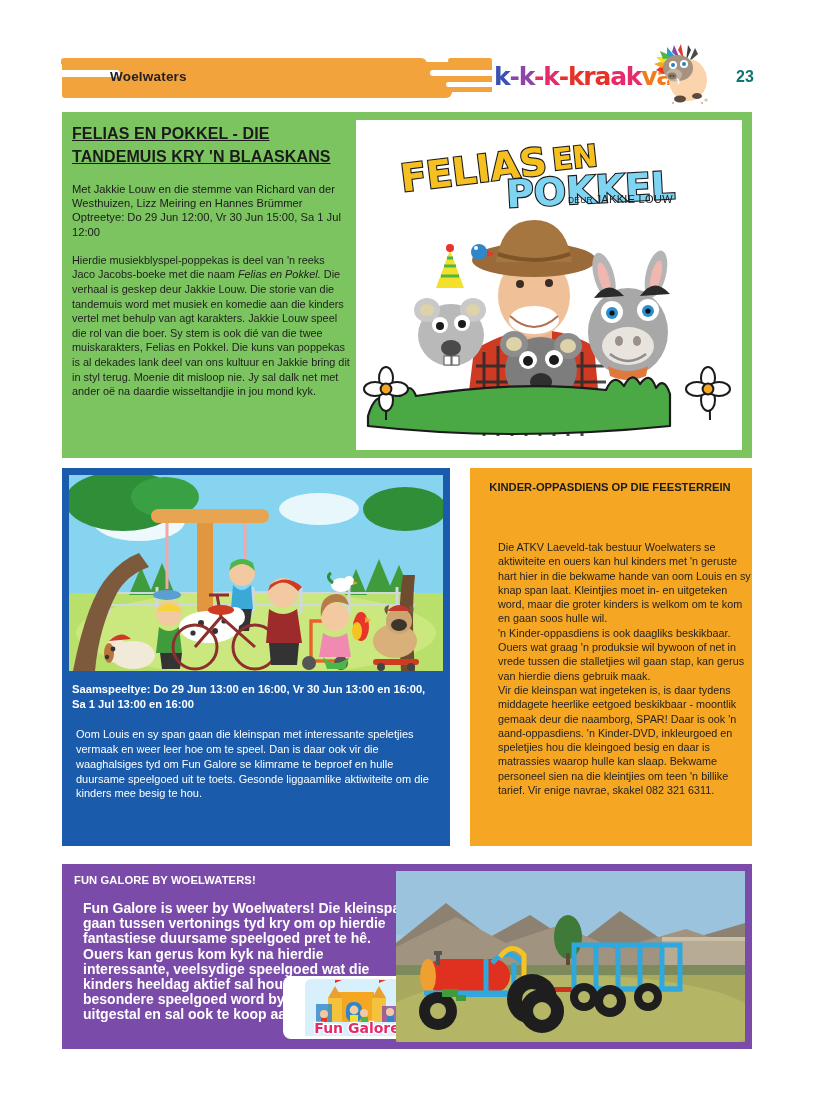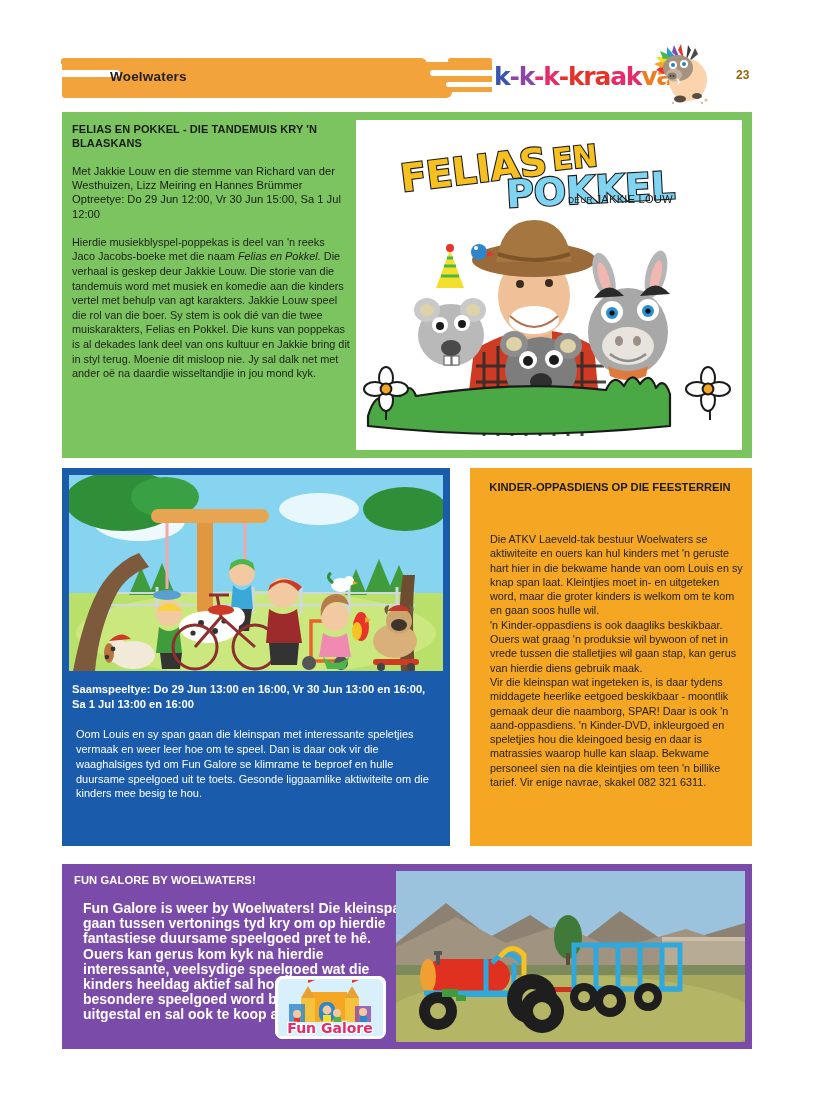--- a/index.html
+++ b/index.html
@@ -59,34 +59,34 @@
   }
   .lg-b{color:#3c52b2;}
   .lg-p{color:#8d46a8;}
   .lg-m{color:#e62b6b;}
   .lg-r{color:#e5332a;}
   .lg-o{color:#f07c1e;}
   .lg-y{color:#f5a623;}
 
   .mascot{position:absolute;left:648px;top:44px;width:64px;height:62px;}
   .pagenum{
-    position:absolute;left:736px;top:68px;font-size:12px;font-weight:bold;color:#a16207;
+    position:absolute;left:736px;top:68px;font-size:16px;font-weight:bold;color:#0f766e;
   }
 
   
   .block-green{
     position:absolute;left:62px;top:112px;width:690px;height:346px;
     background:#7cc45f;
   }
   .green-text{
     position:absolute;left:10px;top:10px;width:278px;color:#1b1b1b;
   }
   .g-head{
-    font-size:11px;font-weight:bold;line-height:14px;letter-spacing:.1px;
-    text-transform:uppercase;color:#1b1b1b;margin:0 0 14px 0;
+    font-size:16px;font-weight:bold;line-height:23px;letter-spacing:.1px;
+    text-transform:uppercase;color:#1b1b1b;margin:0 0 14px 0;text-decoration:underline;
   }
   .g-sub{
     font-size:11.2px;font-weight:normal;line-height:14.2px;color:#1b1b1b;margin:0 0 14px 0;
   }
   .g-body{
     font-size:10.9px;line-height:14.6px;color:#1f1f1f;margin:0;
   }
   .g-body i{font-style:italic;}
 
   .poster{
@@ -126,39 +126,39 @@
   .block-orange{
     position:absolute;left:470px;top:468px;width:282px;height:378px;
     background:#f5a623;
   }
   .o-head{
     position:absolute;left:12px;top:12px;width:256px;
     font-size:11.2px;font-weight:bold;line-height:14px;color:#1b1b1b;margin:0;text-align:center;
   }
   .o-body{
     position:absolute;left:12px;top:56px;width:258px;
-    font-size:10.8px;line-height:14.3px;color:#1f1f1f;margin:8px;
+    font-size:10.8px;line-height:14.3px;color:#1f1f1f;margin:16px;
   }
 
   
   .block-purple{
     position:absolute;left:62px;top:864px;width:690px;height:185px;
     background:#7a4ba8;
   }
   .p-head{
     position:absolute;left:12px;top:10px;font-size:11.2px;font-weight:bold;color:#fff;margin:0;
     letter-spacing:.1px;
   }
   .p-body{
     position:absolute;left:12px;top:28px;width:326px;
     font-size:14px;font-weight:bold;line-height:15.2px;color:#fff;margin:9px;
   }
   .fungalore{
-    position:absolute;left:213px;top:112px;width:111px;height:63px;
-    background:#fff;border-radius:8px;overflow:hidden;
+    position:absolute;left:221px;top:112px;width:111px;height:63px;
+    background:#fff;border-radius:8px;overflow:hidden;padding-left:19px;
   }
   .photo-tractor{
     position:absolute;left:334px;top:7px;width:349px;height:171px;overflow:hidden;
     background:#9db7c9;
   }
 
   svg{display:block;}
 </style>
 </head>
 <body>

